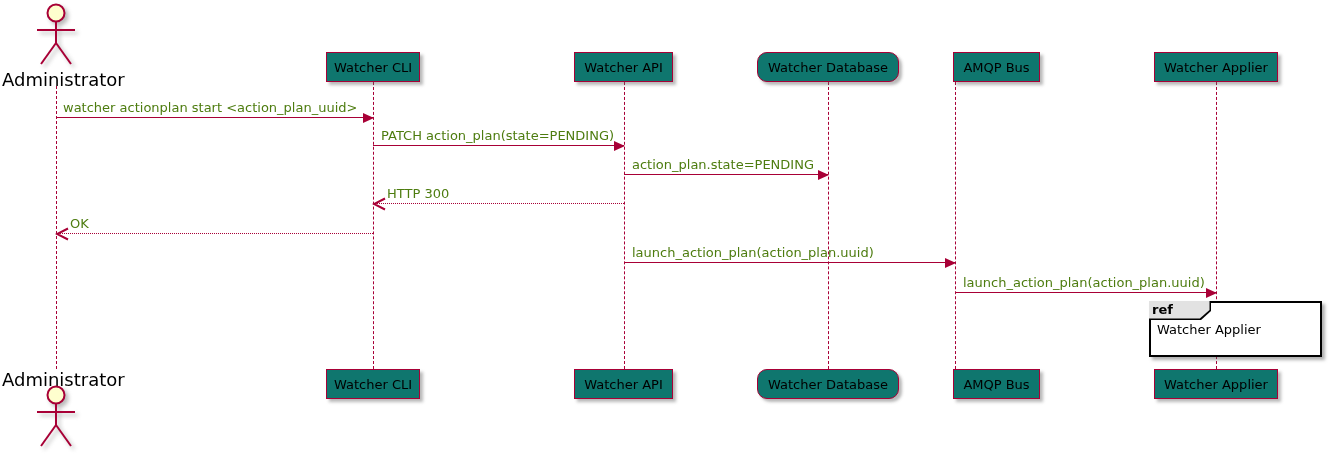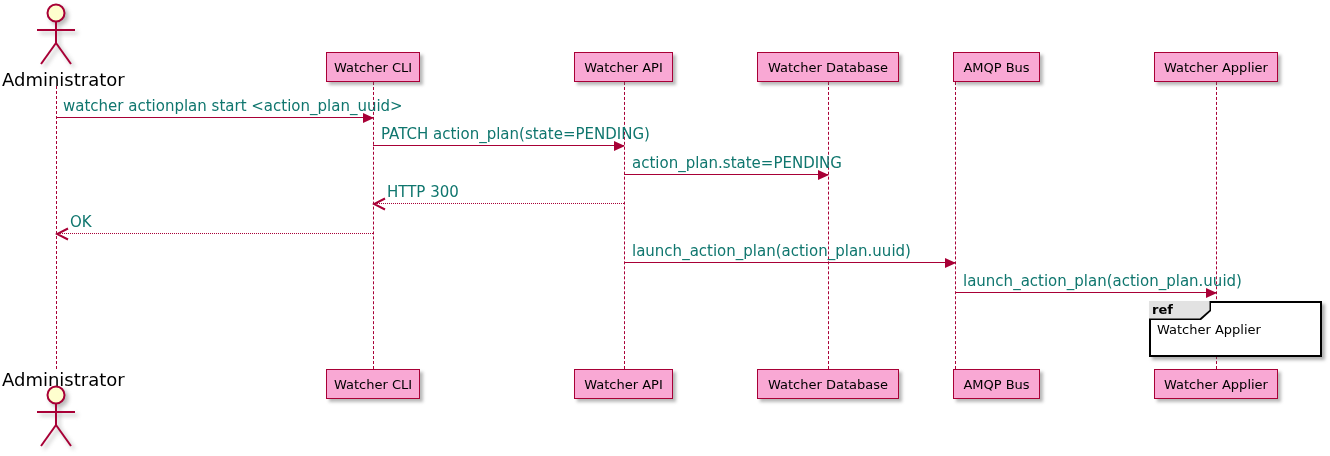--- a/index.html
+++ b/index.html
@@ -10,36 +10,36 @@
     background: #ffffff;
     font-family: "DejaVu Sans", "Liberation Sans", sans-serif;
     color: #000;
     overflow: hidden;
   }
 
   
   .pbox {
     position: absolute;
     height: 30px;
-    background: #f9a8d4;
+    background: #0f766e;
     border: 1.5px solid #A80036;
     box-shadow: 3px 3px 3px rgba(100,100,100,0.45);
     display: flex;
     align-items: center;
     justify-content: center;
     font-size: 13px;
     box-sizing: border-box;
     white-space: nowrap;
     z-index: 3;
   }
   .row-top .pbox { top: 52px; }
   .row-bottom .pbox { top: 369px; }
   .pbox.cli { left: 326px; width: 94px; }
   .pbox.api { left: 574px; width: 99px; }
-  .pbox.db  { left: 757px; width: 142px; }
+  .pbox.db  { left: 757px; width: 142px; border-radius: 10px; }
   .pbox.amqp { left: 953px; width: 87px; text-align: right; }
   .pbox.applier { left: 1154px; width: 124px; }
 
   
   .actor-figure { position: absolute; left: 34px; z-index: 3;
     filter: drop-shadow(3px 3px 2px rgba(100,100,100,0.45)); }
   .actor-figure.top { top: 3px; }
   .actor-figure.bottom { top: 385px; }
   .actor-label {
     position: absolute; left: 2px; width: 108px; text-align: center;
@@ -59,22 +59,22 @@
   .ll-api     { left: 624px; top: 82px; height: 287px; }
   .ll-db      { left: 828px; top: 82px; height: 287px; }
   .ll-amqp    { left: 955px; top: 82px; height: 287px; }
   .ll-applier { left: 1216px; top: 82px; height: 287px; }
 
   
   .msg { position: absolute; height: 0; z-index: 2; }
   .msg.solid  { border-top: 1px solid #A80036; }
   .msg.dotted { border-top: 1px dotted #A80036; }
   .msg-label {
-    position: absolute; bottom: 3px; font-size: 15px; white-space: nowrap;
-    color: #0f766e;
+    position: absolute; bottom: 3px; font-size: 13px; white-space: nowrap;
+    color: #4d7c0f;
     text-align: center;
   }
   .head-r {
     position: absolute; right: -1px; top: -5.5px;
     width: 0; height: 0;
     border-left: 11px solid #A80036;
     border-top: 5px solid transparent;
     border-bottom: 5px solid transparent;
   }
   .head-l { position: absolute; left: -1px; top: -7px; }

